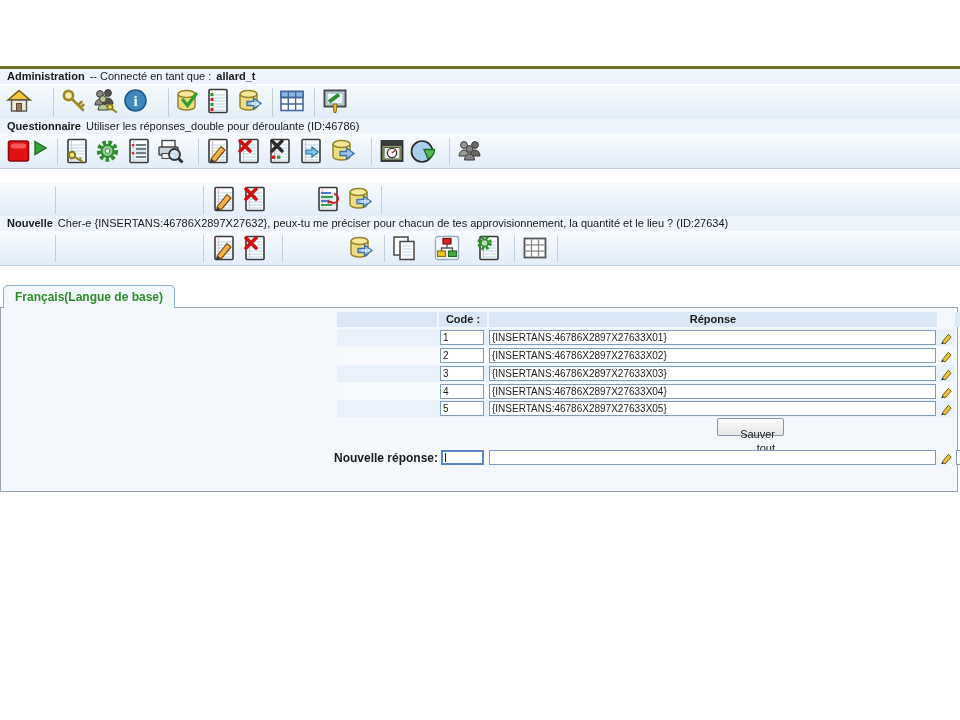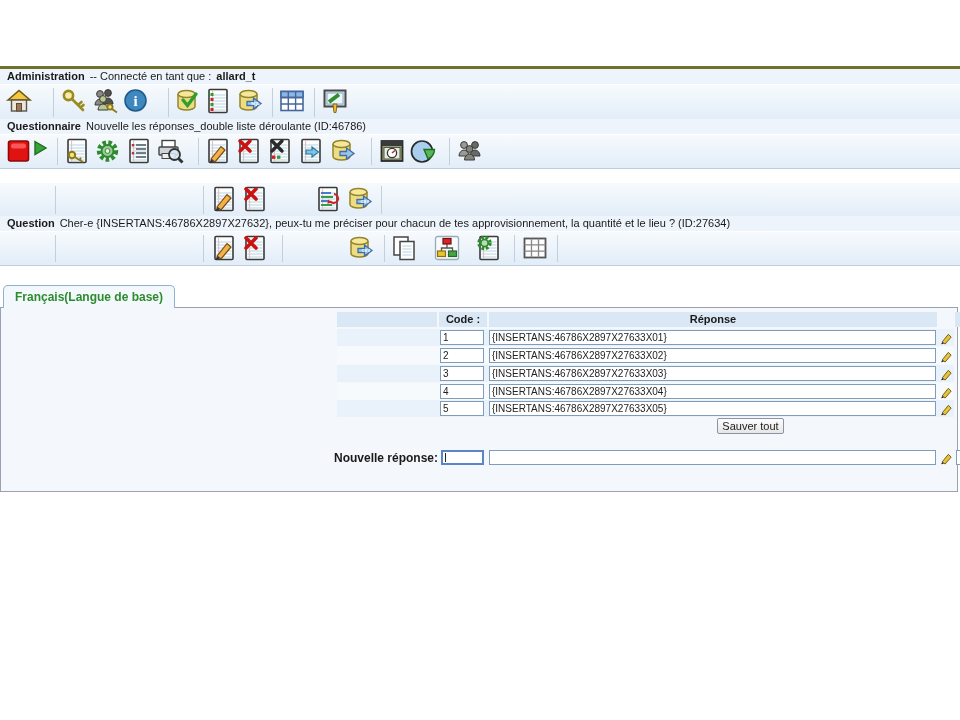--- a/index.html
+++ b/index.html
@@ -34,22 +34,22 @@
   .stripe{position:absolute;left:337px;width:617px;height:17px;}
   .stripe.odd{background:#e9f1fa;} .stripe.even{background:#f7fafc;}
   .tin{position:absolute;box-sizing:border-box;height:15px;border:1px solid #7f9db9;
        background:#fff;font-family:"Liberation Sans",sans-serif;font-size:10px;
        color:#222;padding:0 2px;}
   .tin.code{left:440px;width:44px;}
   .tin.answer{left:489px;width:447px;}
   .pencil{position:absolute;left:940px;width:13px;height:13px;}
   .savebtn{position:absolute;left:717px;top:418px;width:67px;height:16px;
            background:linear-gradient(#fdfdfd,#e6e6e6);border:1px solid #8a94a4;
-           border-radius:2px;font-size:11px;line-height:14px;text-align:center;color:#222;
-           font-family:"Liberation Sans",sans-serif;padding:0;}
+           border-radius:2px;font-size:11px;line-height:14px;text-align:right;color:#222;
+           font-family:"Liberation Sans",sans-serif;padding:8px;}
   .newlabel{position:absolute;left:300px;top:450px;width:138px;text-align:right;
             font-size:12px;font-weight:bold;line-height:16px;}
   .tin.newcode{left:441px;top:450px;width:43px;border:2px solid #5a86c8;}
   .caret{position:absolute;left:3px;top:2px;width:1px;height:9px;background:#222;}
   .tin.cutoff{left:956px;top:450px;width:6px;}
 </style>
 </head>
 <body>
 
 <div id="screen">
@@ -150,21 +150,21 @@
             <rect x="3.5" y="3.5" width="21" height="16" fill="#cfe2f2" stroke="#4a4a4a" stroke-width="2"></rect>
             <rect x="6" y="6" width="16" height="11" fill="#eef6fc" stroke="#8aaabb"></rect>
             <path d="M8 15 L18 7.5" stroke="#2f8e2f" stroke-width="4"></path>
             <polygon points="12,17 16,17 15,25.5 13,25.5" fill="#e8c040" stroke="#8a6a10"></polygon>
           </svg>
         </span>
       </div>
   </div>
 
   <div class="secbar" style="top:119px">
-    <b>Questionnaire</b><span class="mid">Nouvelle les réponses_double liste déroulante (ID:46786)</span>
+    <b>Questionnaire</b><span class="mid">Utiliser les réponses_double pour déroulante (ID:46786)</span>
   </div>
   <div class="toolbar" style="top:134px;height:33px">
     <div class="tbgroup" style="left:6px">
         <span class="ticon wide">
           <svg xmlns="http://www.w3.org/2000/svg" viewBox="0 0 44 28" width="44" height="28">
             <rect x="2.5" y="4" width="20" height="20" rx="2" fill="#e01212" stroke="#8a0a0a" stroke-width="1.6"></rect>
             <rect x="5" y="6.5" width="15" height="5" rx="2.5" fill="#ff6a6a" opacity="0.8"></rect>
             <polygon points="29,4.5 40,11 29,17.5" fill="#3aa13a" stroke="#1e6e1e" stroke-width="1.4"></polygon>
           </svg>
         </span>
@@ -399,21 +399,21 @@
             <ellipse cx="13.5" cy="7" rx="8.5" ry="3.6" fill="#f5e89a" stroke="#94842c" stroke-width="1.5"></ellipse>
             <polygon points="12,14.5 18.5,14.5 18.5,11 26,16.5 18.5,22 18.5,18.5 12,18.5" fill="#9cc4ec" stroke="#3f6fa8" stroke-width="1.3"></polygon>
             <text x="15.6" y="18.3" font-size="4.2" font-weight="bold" fill="#fff" font-family="Liberation Sans,sans-serif">CSV</text>
           </svg>
         </span>
       </div>
     <div class="tbsep" style="left:381px"></div>
   </div>
 
   <div class="secbar" style="top:216px">
-    <b>Question</b><span class="mid">Cher-e  {INSERTANS:46786X2897X27632}, peux-tu me préciser pour chacun de tes approvisionnement, la quantité et le lieu ? (ID:27634)</span>
+    <b>Nouvelle</b><span class="mid">Cher-e  {INSERTANS:46786X2897X27632}, peux-tu me préciser pour chacun de tes approvisionnement, la quantité et le lieu ? (ID:27634)</span>
   </div>
   <div class="toolbar" style="top:231px;height:33px">
     <div class="tbsep" style="left:55px"></div>
     <div class="tbsep" style="left:203px"></div>
     <div class="tbgroup" style="left:210px">
         <span class="ticon">
           <svg xmlns="http://www.w3.org/2000/svg" viewBox="0 0 28 28" width="28" height="28">
             <rect x="5" y="2.5" width="18" height="23" rx="1" fill="#fbfefe" stroke="#3a3a3a" stroke-width="1.6"></rect>
             <line x1="8.6" y1="3.5" x2="8.6" y2="25" stroke="#eab7b7"></line>
             <g stroke="#bcd2e2">

